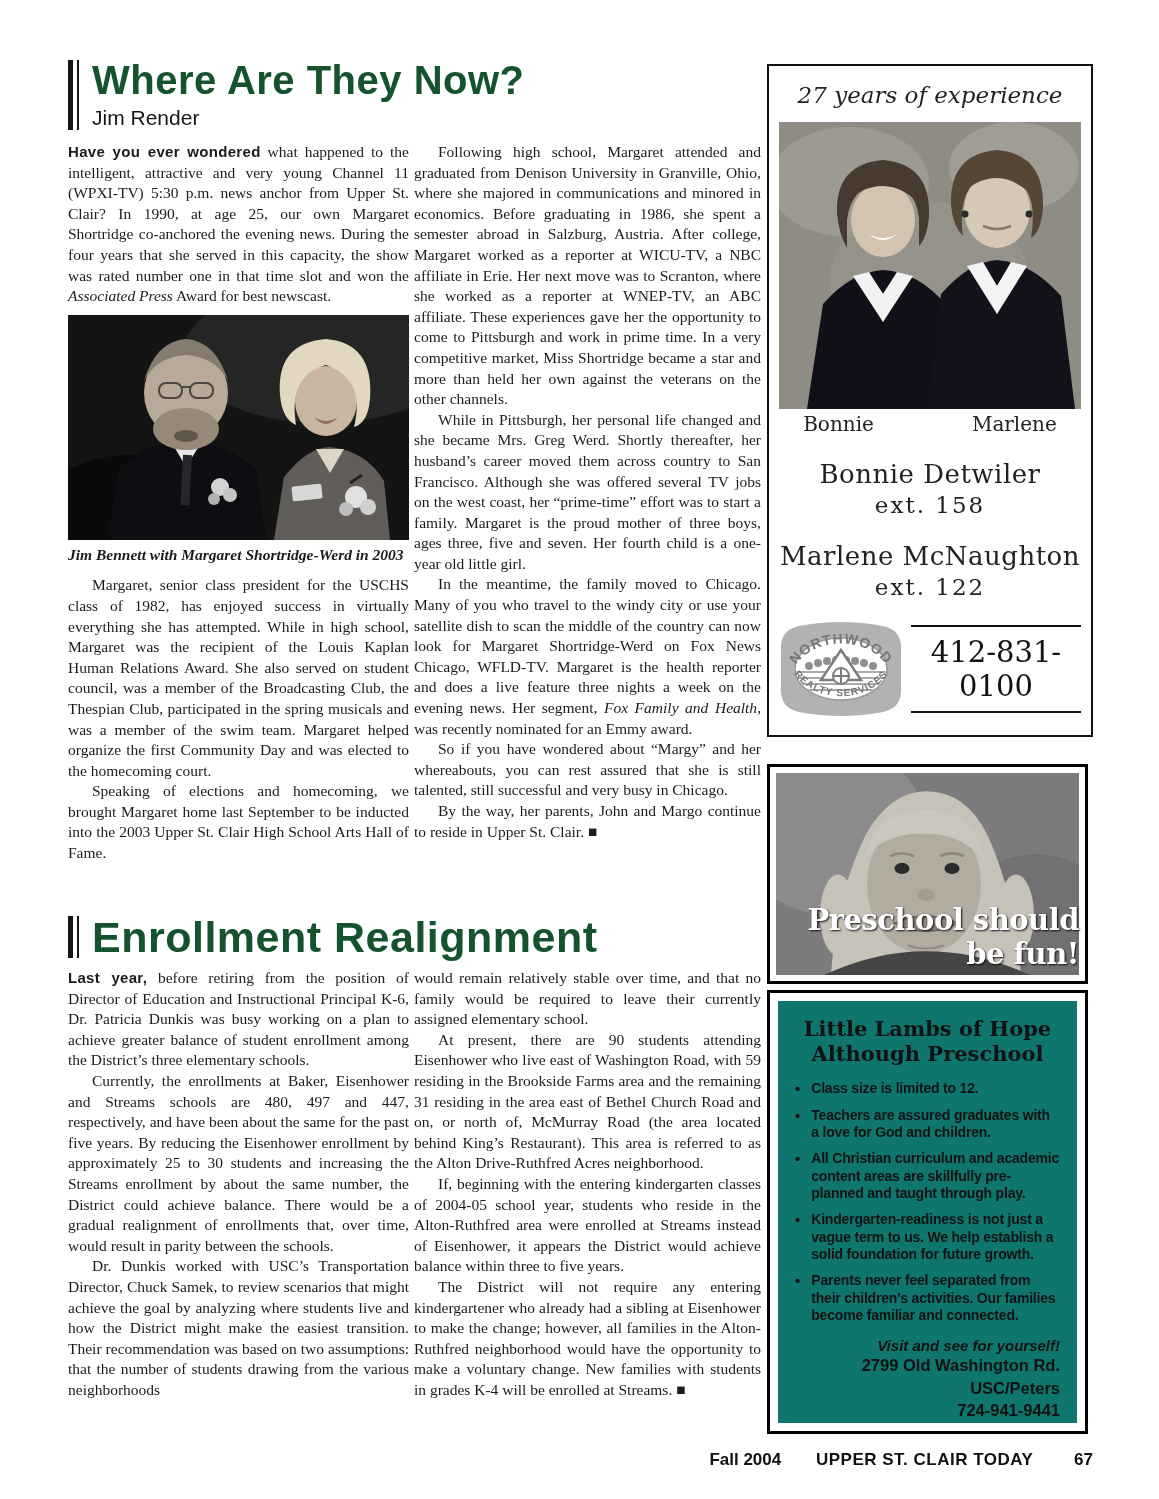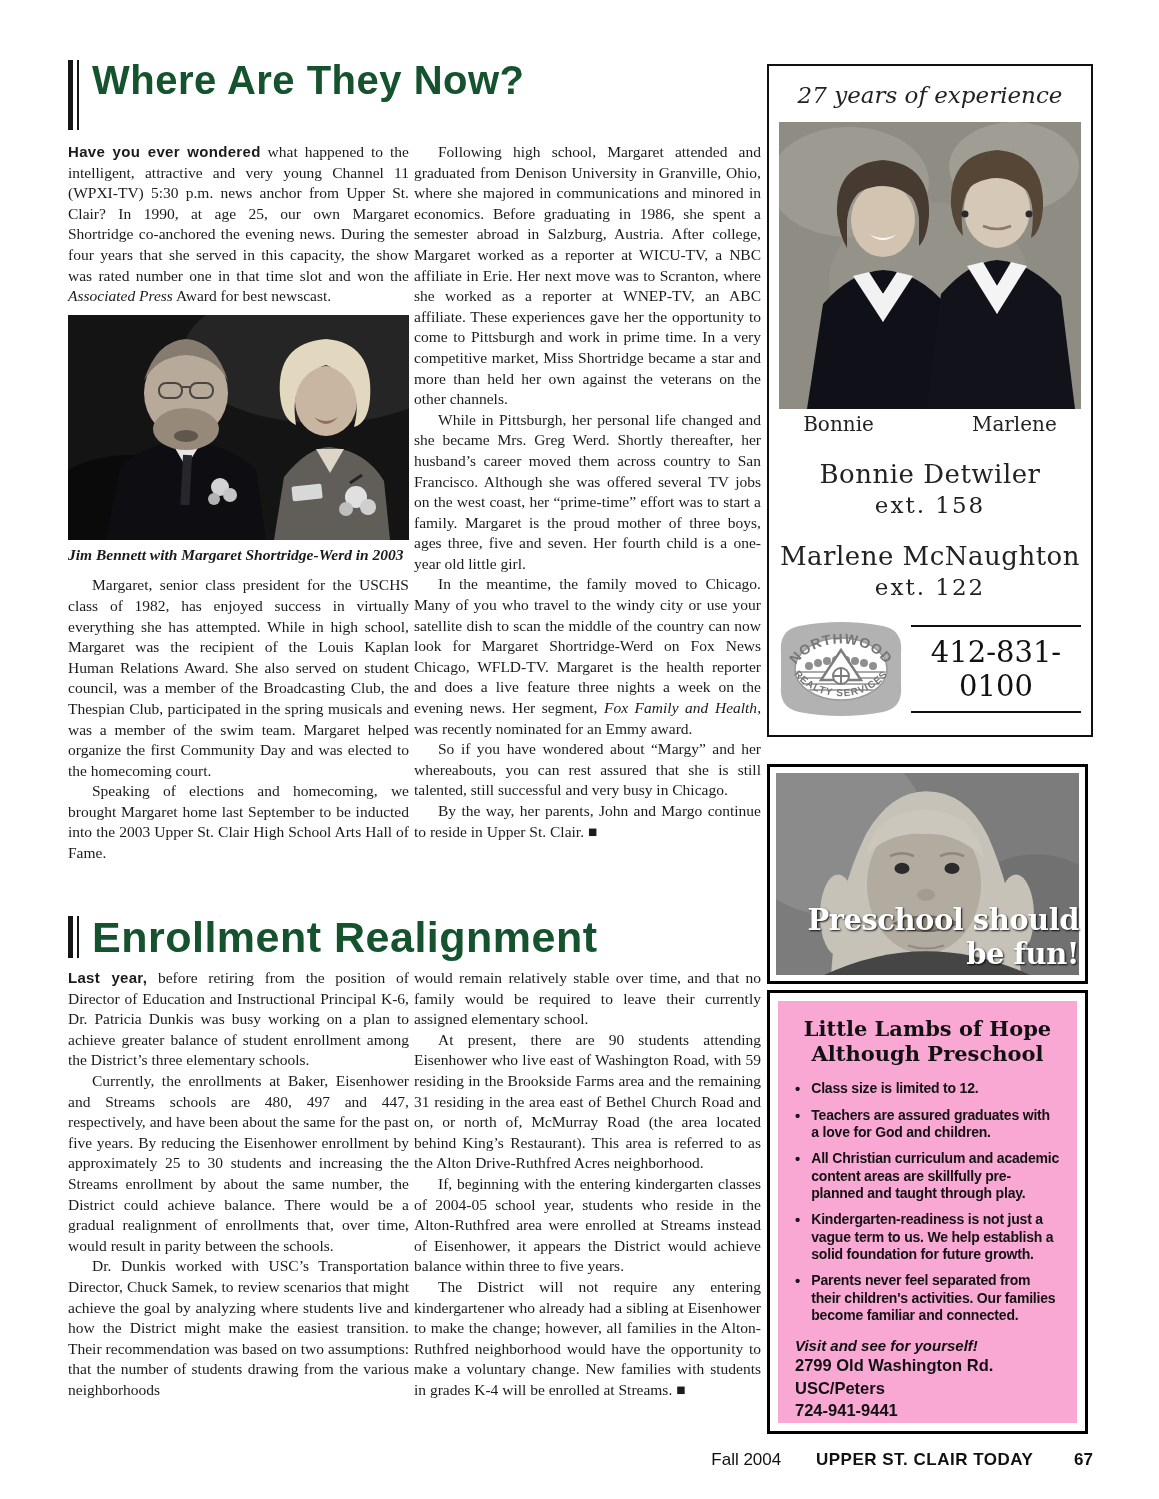--- a/index.html
+++ b/index.html
@@ -69,58 +69,59 @@
   .kid-photo-wrap { position:relative; width:100%; height:100%; }
   .kid-photo { display:block; width:100%; height:100%; }
   .kid-slogan {
     position:absolute; left:0; right:0; bottom:4px; text-align:right;
     font-family:"DejaVu Serif", serif; font-weight:bold; font-size:29px;
     color:#ffffff; text-shadow:1px 1px 2px rgba(0,0,0,0.9); letter-spacing:-0.5px;
   }
 
   .lambs-ad { left:767px; top:990px; width:321px; height:444px; border:3px solid #000; padding:8px; }
   .lambs-inner {
-    width:100%; height:100%; background:#f9a8d4; padding:16px 17px 10px;
+    width:100%; height:100%; background:#0f766e; padding:16px 17px 10px;
     font-family:"Liberation Sans", sans-serif; overflow:hidden;
   }
   .lambs-title {
     text-align:center; font-family:"DejaVu Serif", serif; font-weight:bold;
     font-size:21px; line-height:1.18; color:#111;
   }
   .lambs-list { list-style:none; margin-top:13px; }
   .lambs-list li { display:flex; margin-bottom:9px; }
   .bullet-dot { font-weight:bold; font-size:15px; margin-right:11px; line-height:1.2; }
   .lambs-list .btxt {
     font-weight:bold; font-size:14px; line-height:1.24; letter-spacing:-0.2px; color:#121212;
     text-align:left;
   }
-  .lambs-footer { text-align:left; margin-top:13px; color:#111; }
+  .lambs-footer { text-align:right; margin-top:13px; color:#111; }
   .lambs-cta { font-weight:bold; font-style:italic; font-size:15px; }
   .lambs-addr, .lambs-phone { font-weight:bold; font-size:16.5px; line-height:1.35; }
   .lambs-web { font-weight:bold; font-size:15px; line-height:1.35; }
 
   
   .page-footer {
     position:absolute; top:1450px; left:0; width:1093px; text-align:right;
     font-family:"Liberation Sans", sans-serif; font-size:17px; color:#111;
   }
-  .page-footer .issue { font-weight:normal; }
+  .page-footer .issue { font-weight:bold; }
   .page-footer .pub   { font-weight:bold; margin-left:30px; letter-spacing:0.5px; }
   .page-footer .pgnum { font-weight:bold; margin-left:36px; }
 </style>
 </head>
 <body>
 
 <div class="heading-block" style="left:68px; top:60px; height:70px;">
   <div class="bars">
     <span class="bar thick"></span>
       <span class="bar thin"></span>
   </div>
   <div>
     <div class="article-title">Where Are They Now?</div>
+    <div class="byline">Jim Render</div>
   </div>
 </div>
 
 <div class="col" style="left:68px; top:142px; width:341px;">
   <p class="no-indent"><span class="lead-bold">Have you ever wondered</span><span> what happened to the intelligent, attractive and very young Channel 11 (WPXI-TV) 5:30 p.m. news anchor from Upper St. Clair? In 1990, at age 25, our own Margaret Shortridge co-anchored the evening news. During the four years that she served in this capacity, the show was rated number one in that time slot and won the </span><span class="ital">Associated Press</span><span> Award for best newscast.</span></p>
 
   <svg class="article-photo" viewBox="0 0 341 225" aria-hidden="true">
     <rect width="341" height="225" fill="#141414"></rect>
     <ellipse cx="255" cy="38" rx="140" ry="70" fill="#3a3a3a" opacity="0.45"></ellipse>
     <ellipse cx="60" cy="200" rx="90" ry="60" fill="#000" opacity="0.5"></ellipse>

